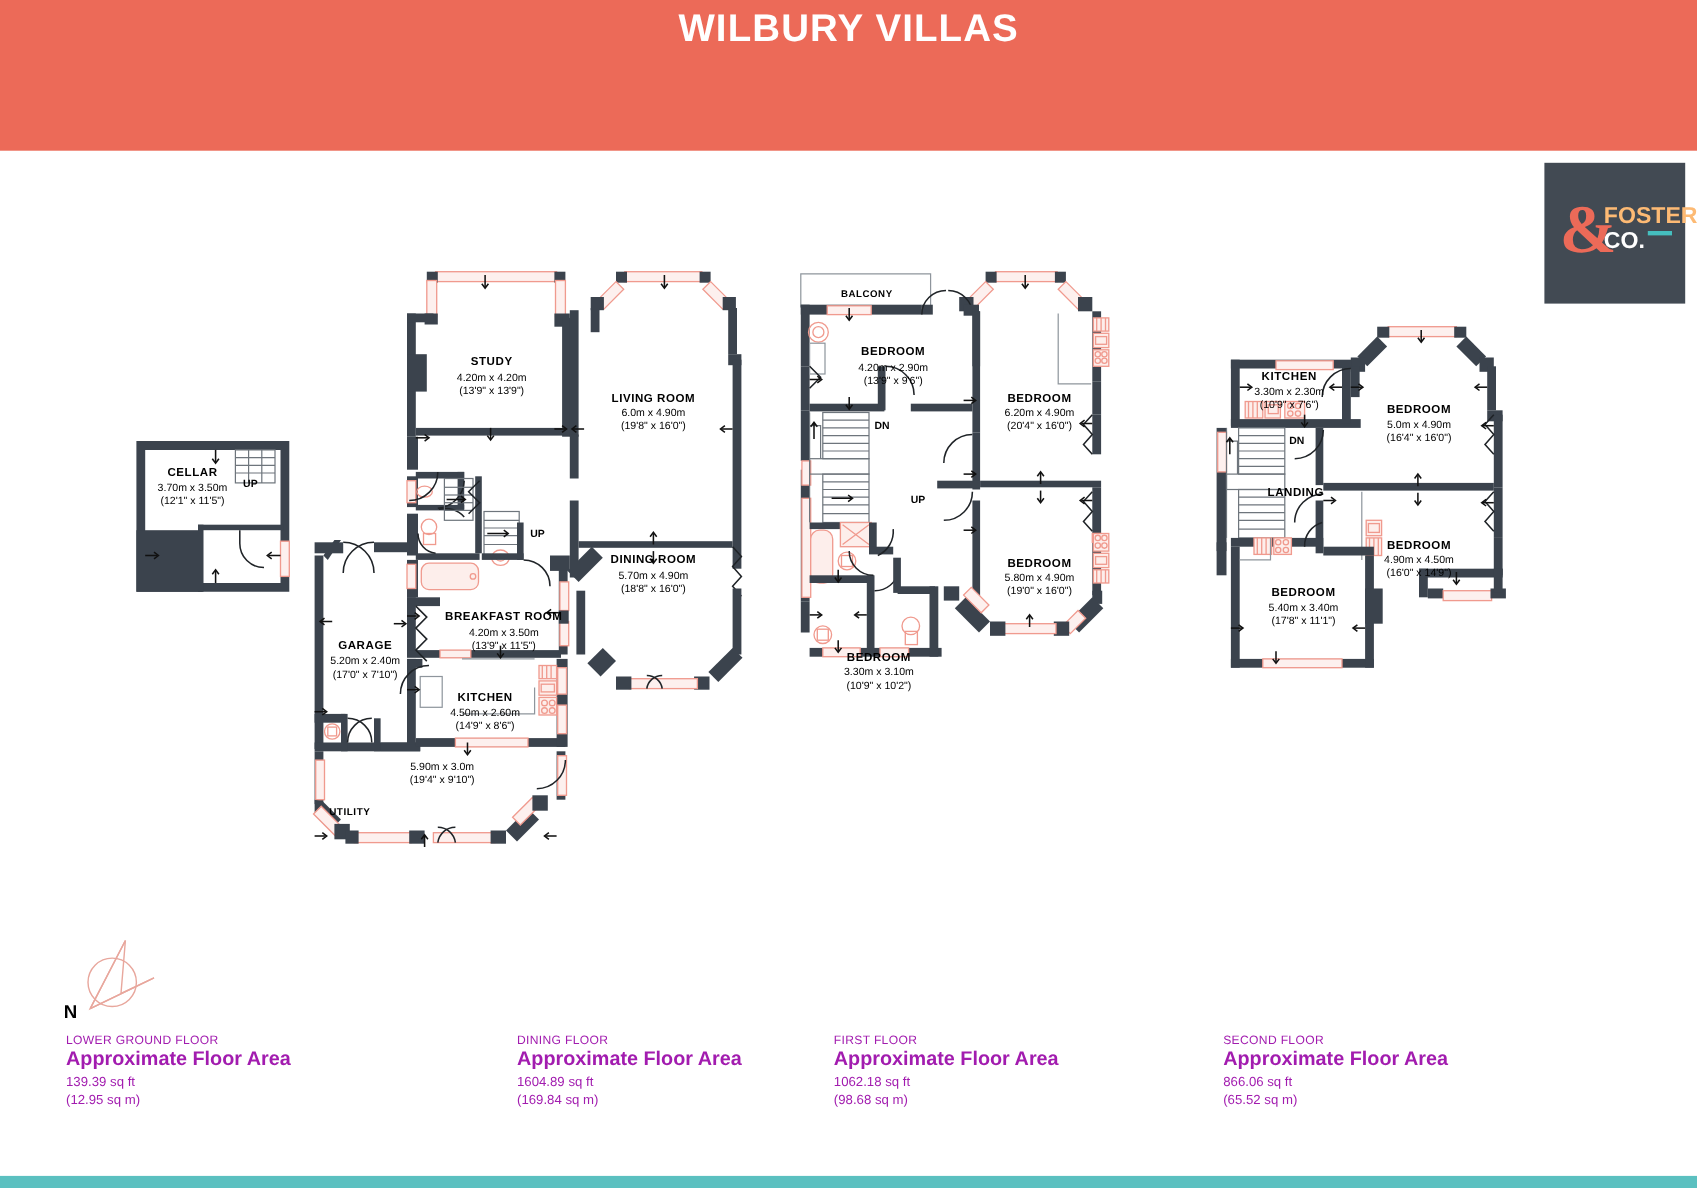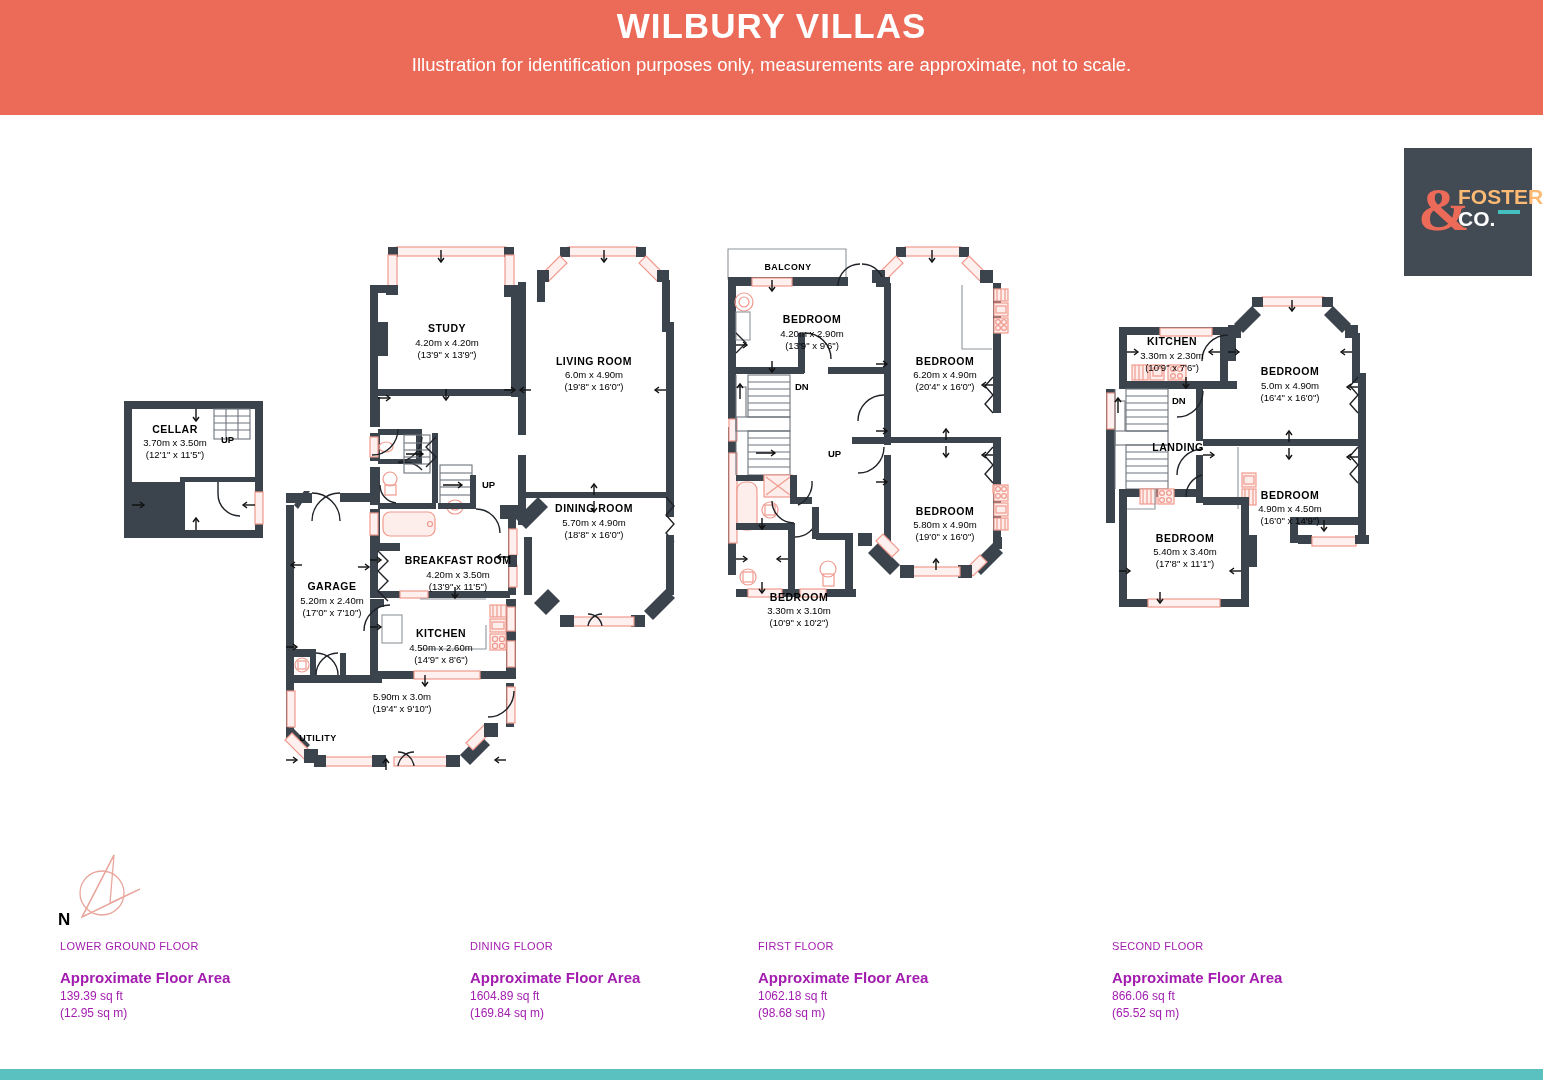--- a/index.html
+++ b/index.html
@@ -7,21 +7,21 @@
   body {
     width:1543px; height:1080px;
     background:#ffffff;
     font-family:"Liberation Sans", sans-serif;
     position:relative;
     overflow:hidden;
   }
 
   
   #header-band {
-    position:absolute; left:0; top:0; width:1543px; height:115px;
+    position:absolute; left:0; top:0; width:1543px; height:137px;
     background:#ec6a58;
     color:#ffffff;
     text-align:center;
   }
   #plan-title {
     font-size:35px; font-weight:bold; letter-spacing:1px;
     margin:0; padding-top:8px; line-height:1.05;
   }
   #area-summary {
     font-size:16.5px; font-weight:400; margin-top:16px; line-height:1.05;
@@ -62,41 +62,40 @@
   
   #compass { position:absolute; left:52px; top:845px; width:110px; height:95px; }
   #compass-label {
     position:absolute; left:58px; top:910px;
     font-size:17px; font-weight:bold; color:#000;
   }
 
   
   .floor-caption { position:absolute; text-align:left; color:#a21caf; }
   .fc-name { font-size:11px; letter-spacing:0.3px; }
-  .fc-head { font-size:15px; font-weight:bold; margin-top:17px; }
+  .fc-head { font-size:18px; font-weight:bold; }
   .fc-ft   { font-size:12px; margin-top:3px; }
   .fc-m    { font-size:12px; margin-top:3px; }
 
   #caption-lower  { left:60px;   top:940px; width:260px; }
   #caption-ground { left:470px;  top:940px; width:260px; }
   #caption-first  { left:758px;  top:940px; width:260px; }
   #caption-second { left:1112px; top:940px; width:260px; }
 
   
   #bottom-strip {
     position:absolute; left:0; top:1069px; width:1543px; height:11px;
     background:#5bc0c0;
   }
 </style>
 </head>
 <body>
 
 <div id="header-band">
   <h1 id="plan-title">WILBURY VILLAS</h1>
-  <div id="disclaimer">Illustration for identification purposes only, measurements are approximate, not to scale.</div>
 </div>
 
 <div id="logo-box">
   <div id="logo-inner">
     <span id="logo-amp">&amp;</span>
     <span id="logo-foster">FOSTER</span>
     <span id="logo-co">CO.</span>
     <span id="logo-dash"></span>
   </div>
 </div>

